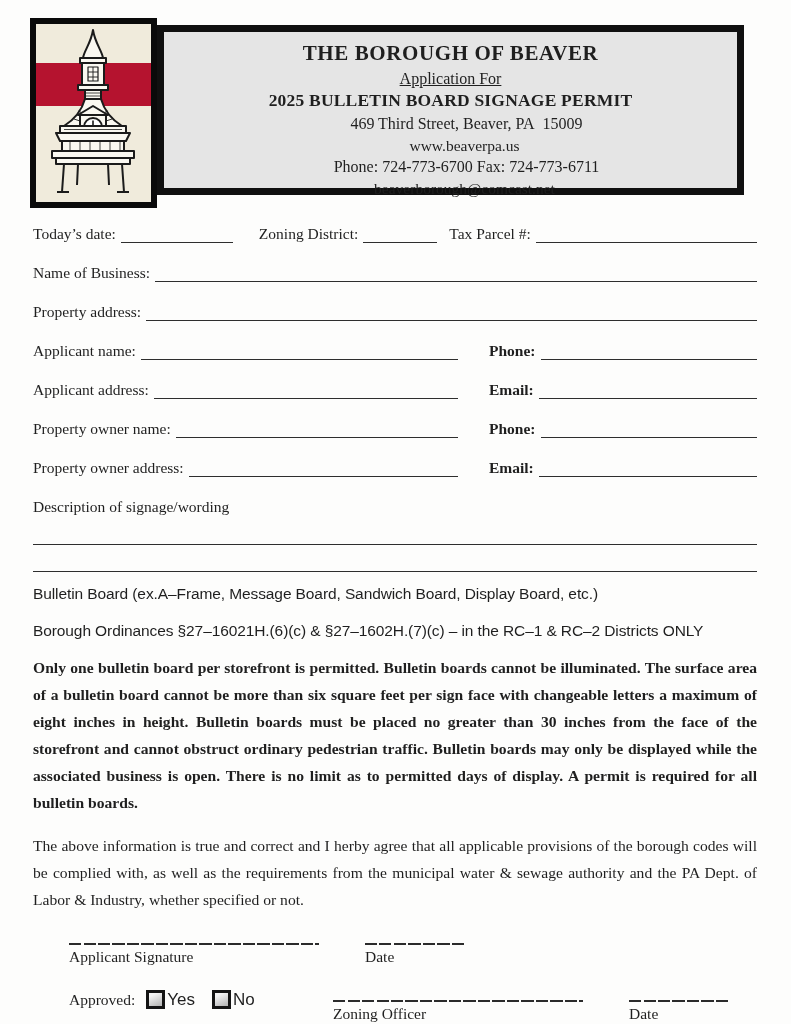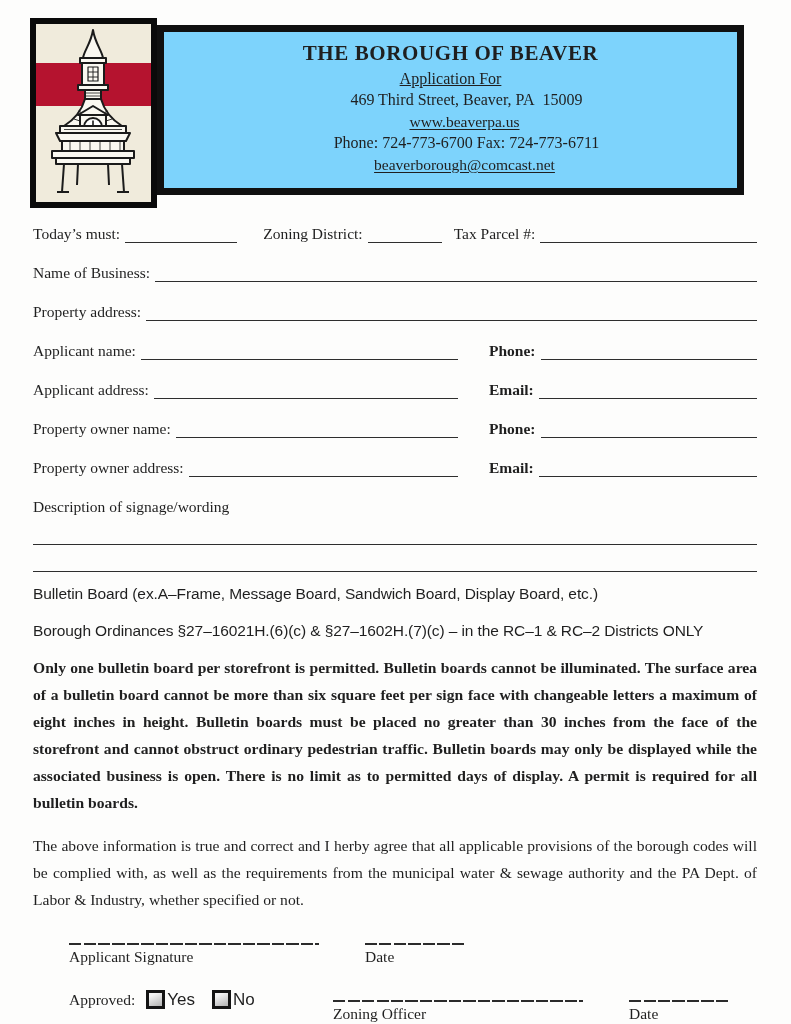--- a/index.html
+++ b/index.html
@@ -12,29 +12,29 @@
   
   .header { position:relative; height:208px; }
   .logo-box {
     position:absolute; left:30px; top:18px; width:127px; height:190px;
     border:6px solid #0a0a0a; background:#f0ebdc; overflow:hidden;
   }
   .red-band { position:absolute; left:0; top:39px; width:100%; height:43px; background:#b5132f; }
   .logo-box svg { position:absolute; left:0; top:0; width:100%; height:100%; }
   .header-box {
     position:absolute; left:157px; top:25px; right:47px; height:170px;
-    border:7px solid #101010; background:#7dd3fc;
+    border:7px solid #101010; background:#e5e5e5;
     text-align:center; padding-top:7px; line-height:1.36;
   }
   .org-name     { font-size:21px; font-weight:bold; letter-spacing:.6px; }
   .app-for      { font-size:16px;text-decoration:underline; }
   .permit-title { font-size:17.5px; font-weight:bold; letter-spacing:.2px; }
   .hdr-line     { font-size:16px;padding-left:32px; }
   .hdr-small    { font-size:15.5px; }
-  .u            { text-decoration:underline; text-underline-offset:2px;padding-left:28px; }
+  .u            { text-underline-offset:2px;padding-left:28px; }
 
   
   .content { padding:0 34px 0 33px; }
   .row { display:flex; align-items:flex-end; margin-top:17px; height:22px; white-space:nowrap; }
   .row.first { margin-top:13px; }
   .lbl { flex:0 0 auto; }
   .fill { border-bottom:1.4px solid #2e2e2e; height:15px; margin-left:5px; }
   .grow { flex:1 1 auto; }
   .w112 { flex:0 0 112px; }
   .w74  { flex:0 0 74px; }
@@ -97,31 +97,32 @@
           <rect x="16" y="124" width="82" height="7"></rect>
           <rect x="20" y="131" width="74" height="6"></rect>
           <path d="M28 137 L26 165 M86 137 L88 165 M42 137 L41 158 M72 137 L73 158" fill="none"></path>
           <path d="M21 165 h12 M81 165 h12" fill="none"></path>
         </g>
       </svg>
     </div>
     <div class="header-box">
       <div class="org-name">THE BOROUGH OF BEAVER</div>
       <div class="app-for">Application For</div>
+      <div class="permit-title">2025 BULLETIN BOARD SIGNAGE PERMIT</div>
       <div class="hdr-line">469 Third Street, Beaver, PA&nbsp; 15009</div>
       <div class="hdr-small u">www.beaverpa.us</div>
       <div class="hdr-line">Phone: 724-773-6700 Fax: 724-773-6711</div>
       <div class="hdr-small u">beaverborough@comcast.net</div>
     </div>
   </div>
 
   <div class="content">
 
     <div class="row first">
-      <span class="lbl">Today’s must:</span>
+      <span class="lbl">Today’s date:</span>
       <span class="fill w112"></span>
       <span class="lbl gap26">Zoning District:</span>
       <span class="fill w74"></span>
       <span class="lbl gap12">Tax Parcel #:</span>
       <span class="fill grow"></span>
     </div>
 
     <div class="row">
       <span class="lbl">Name of Business:</span>
       <span class="fill grow"></span>

